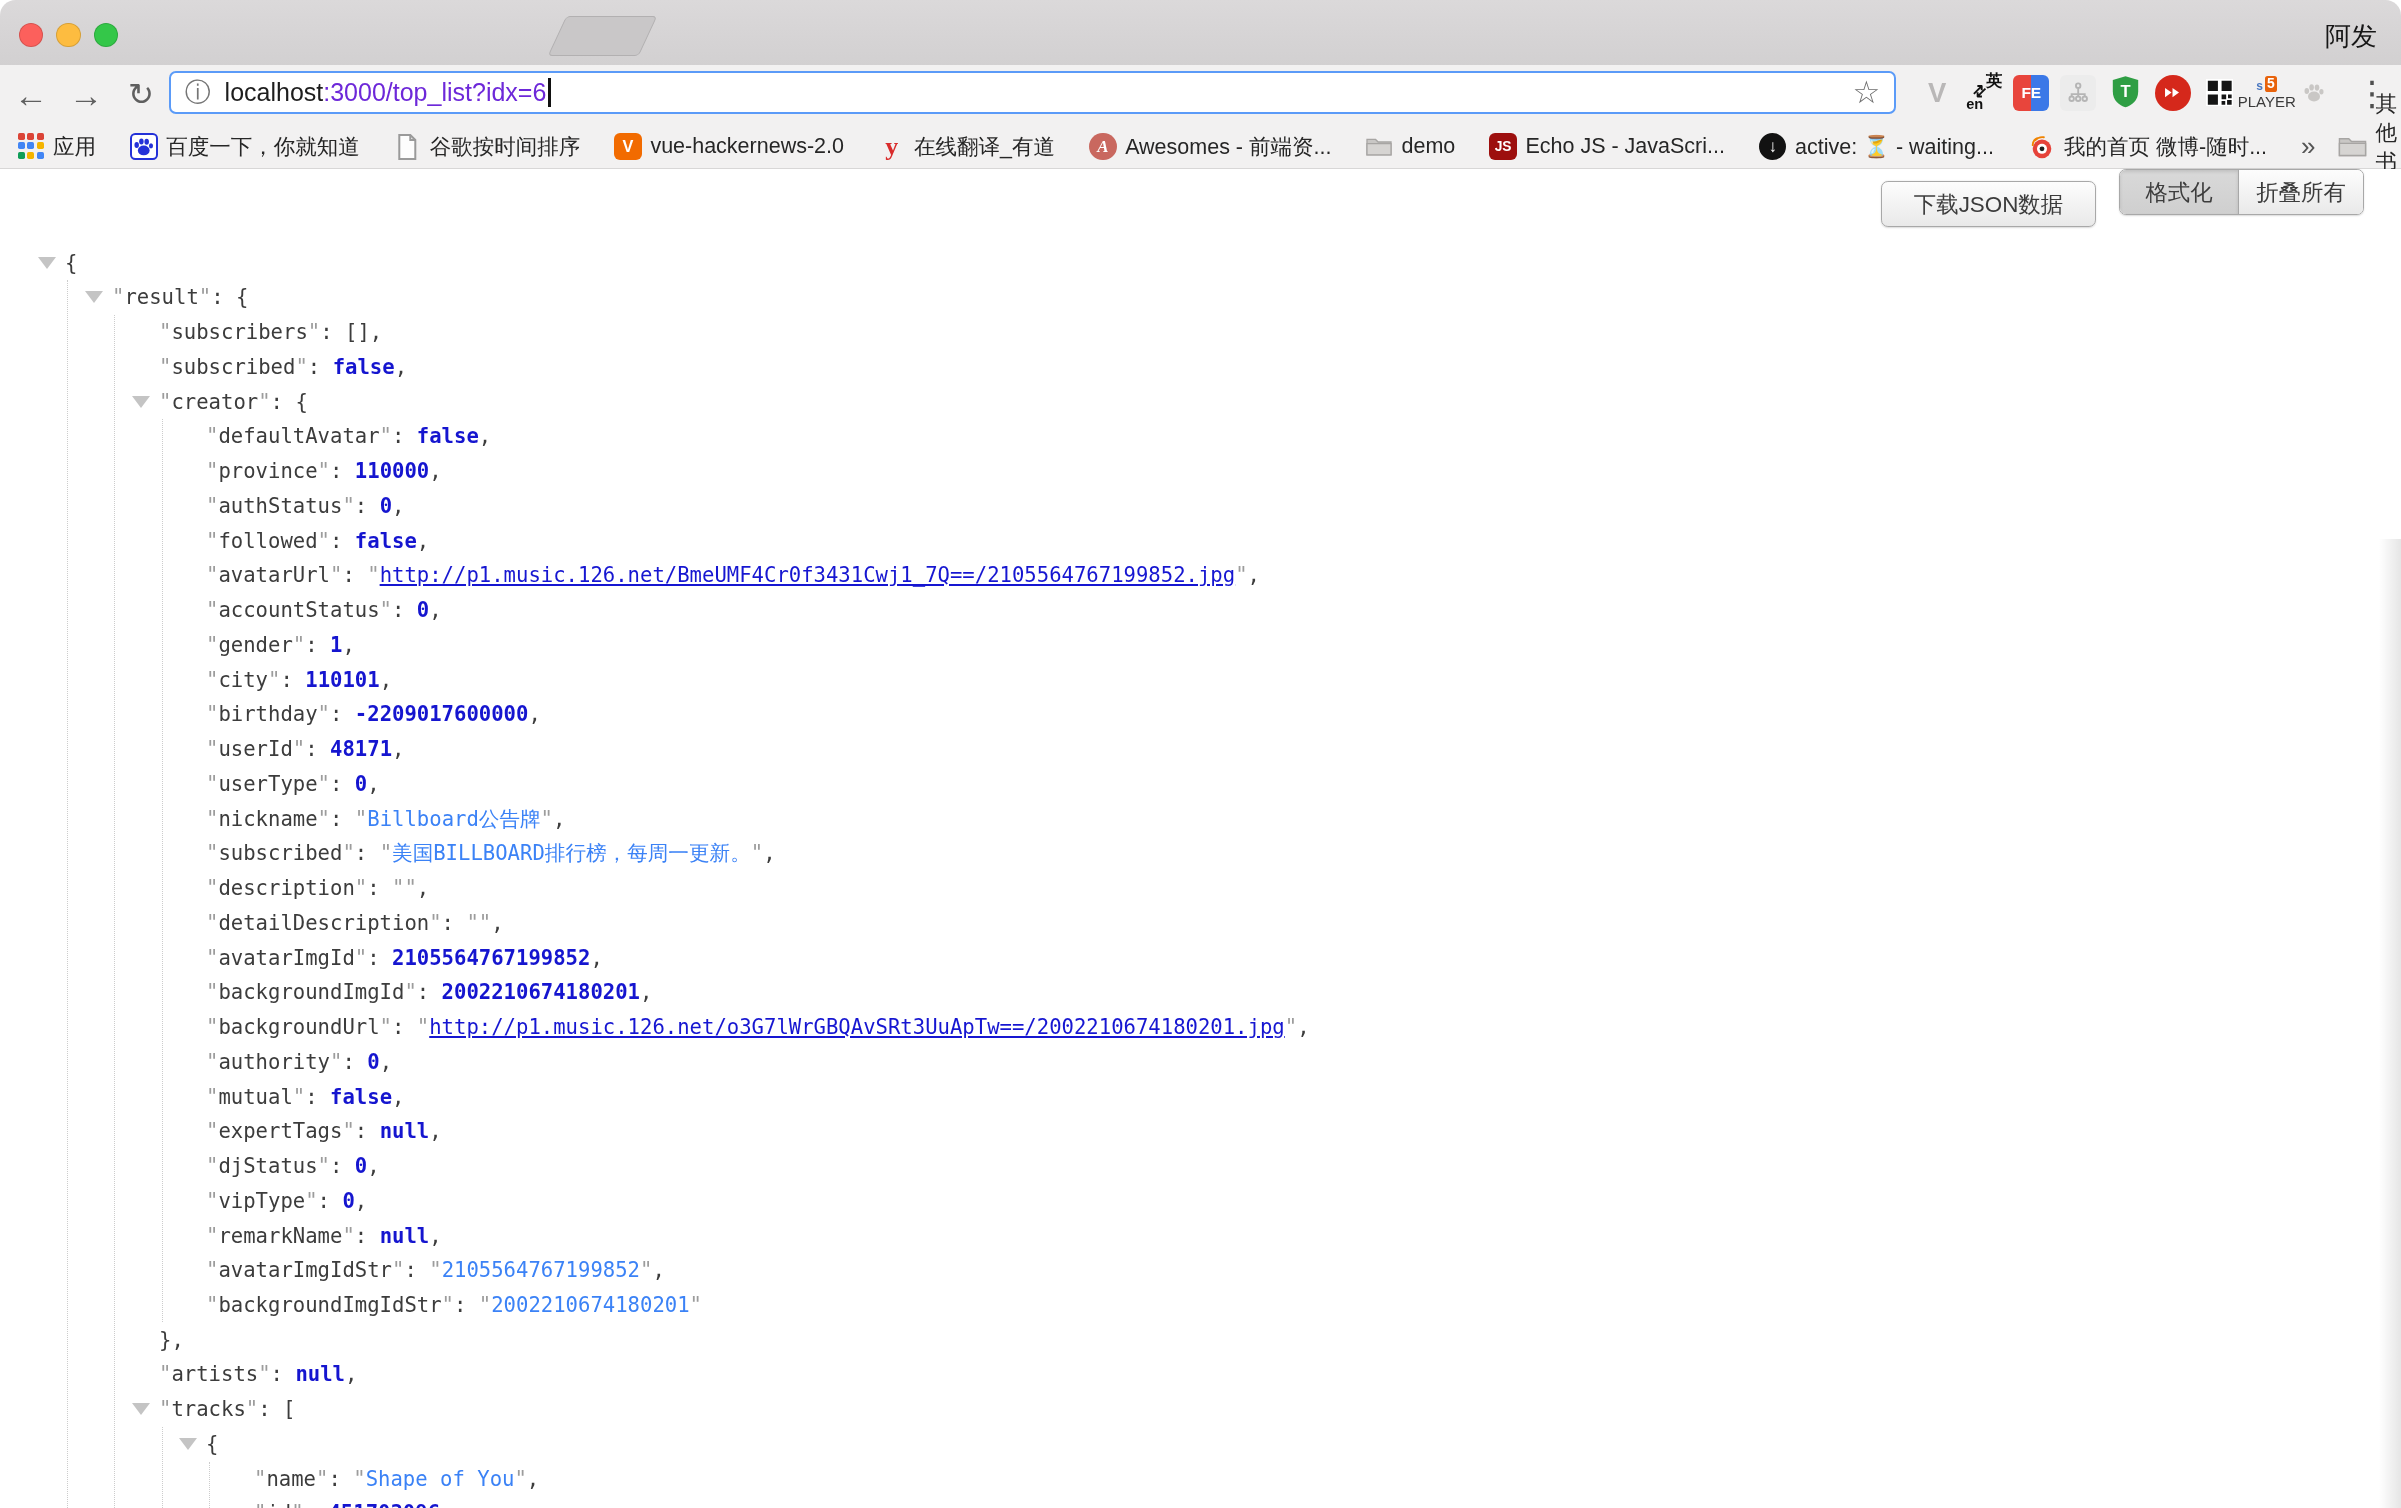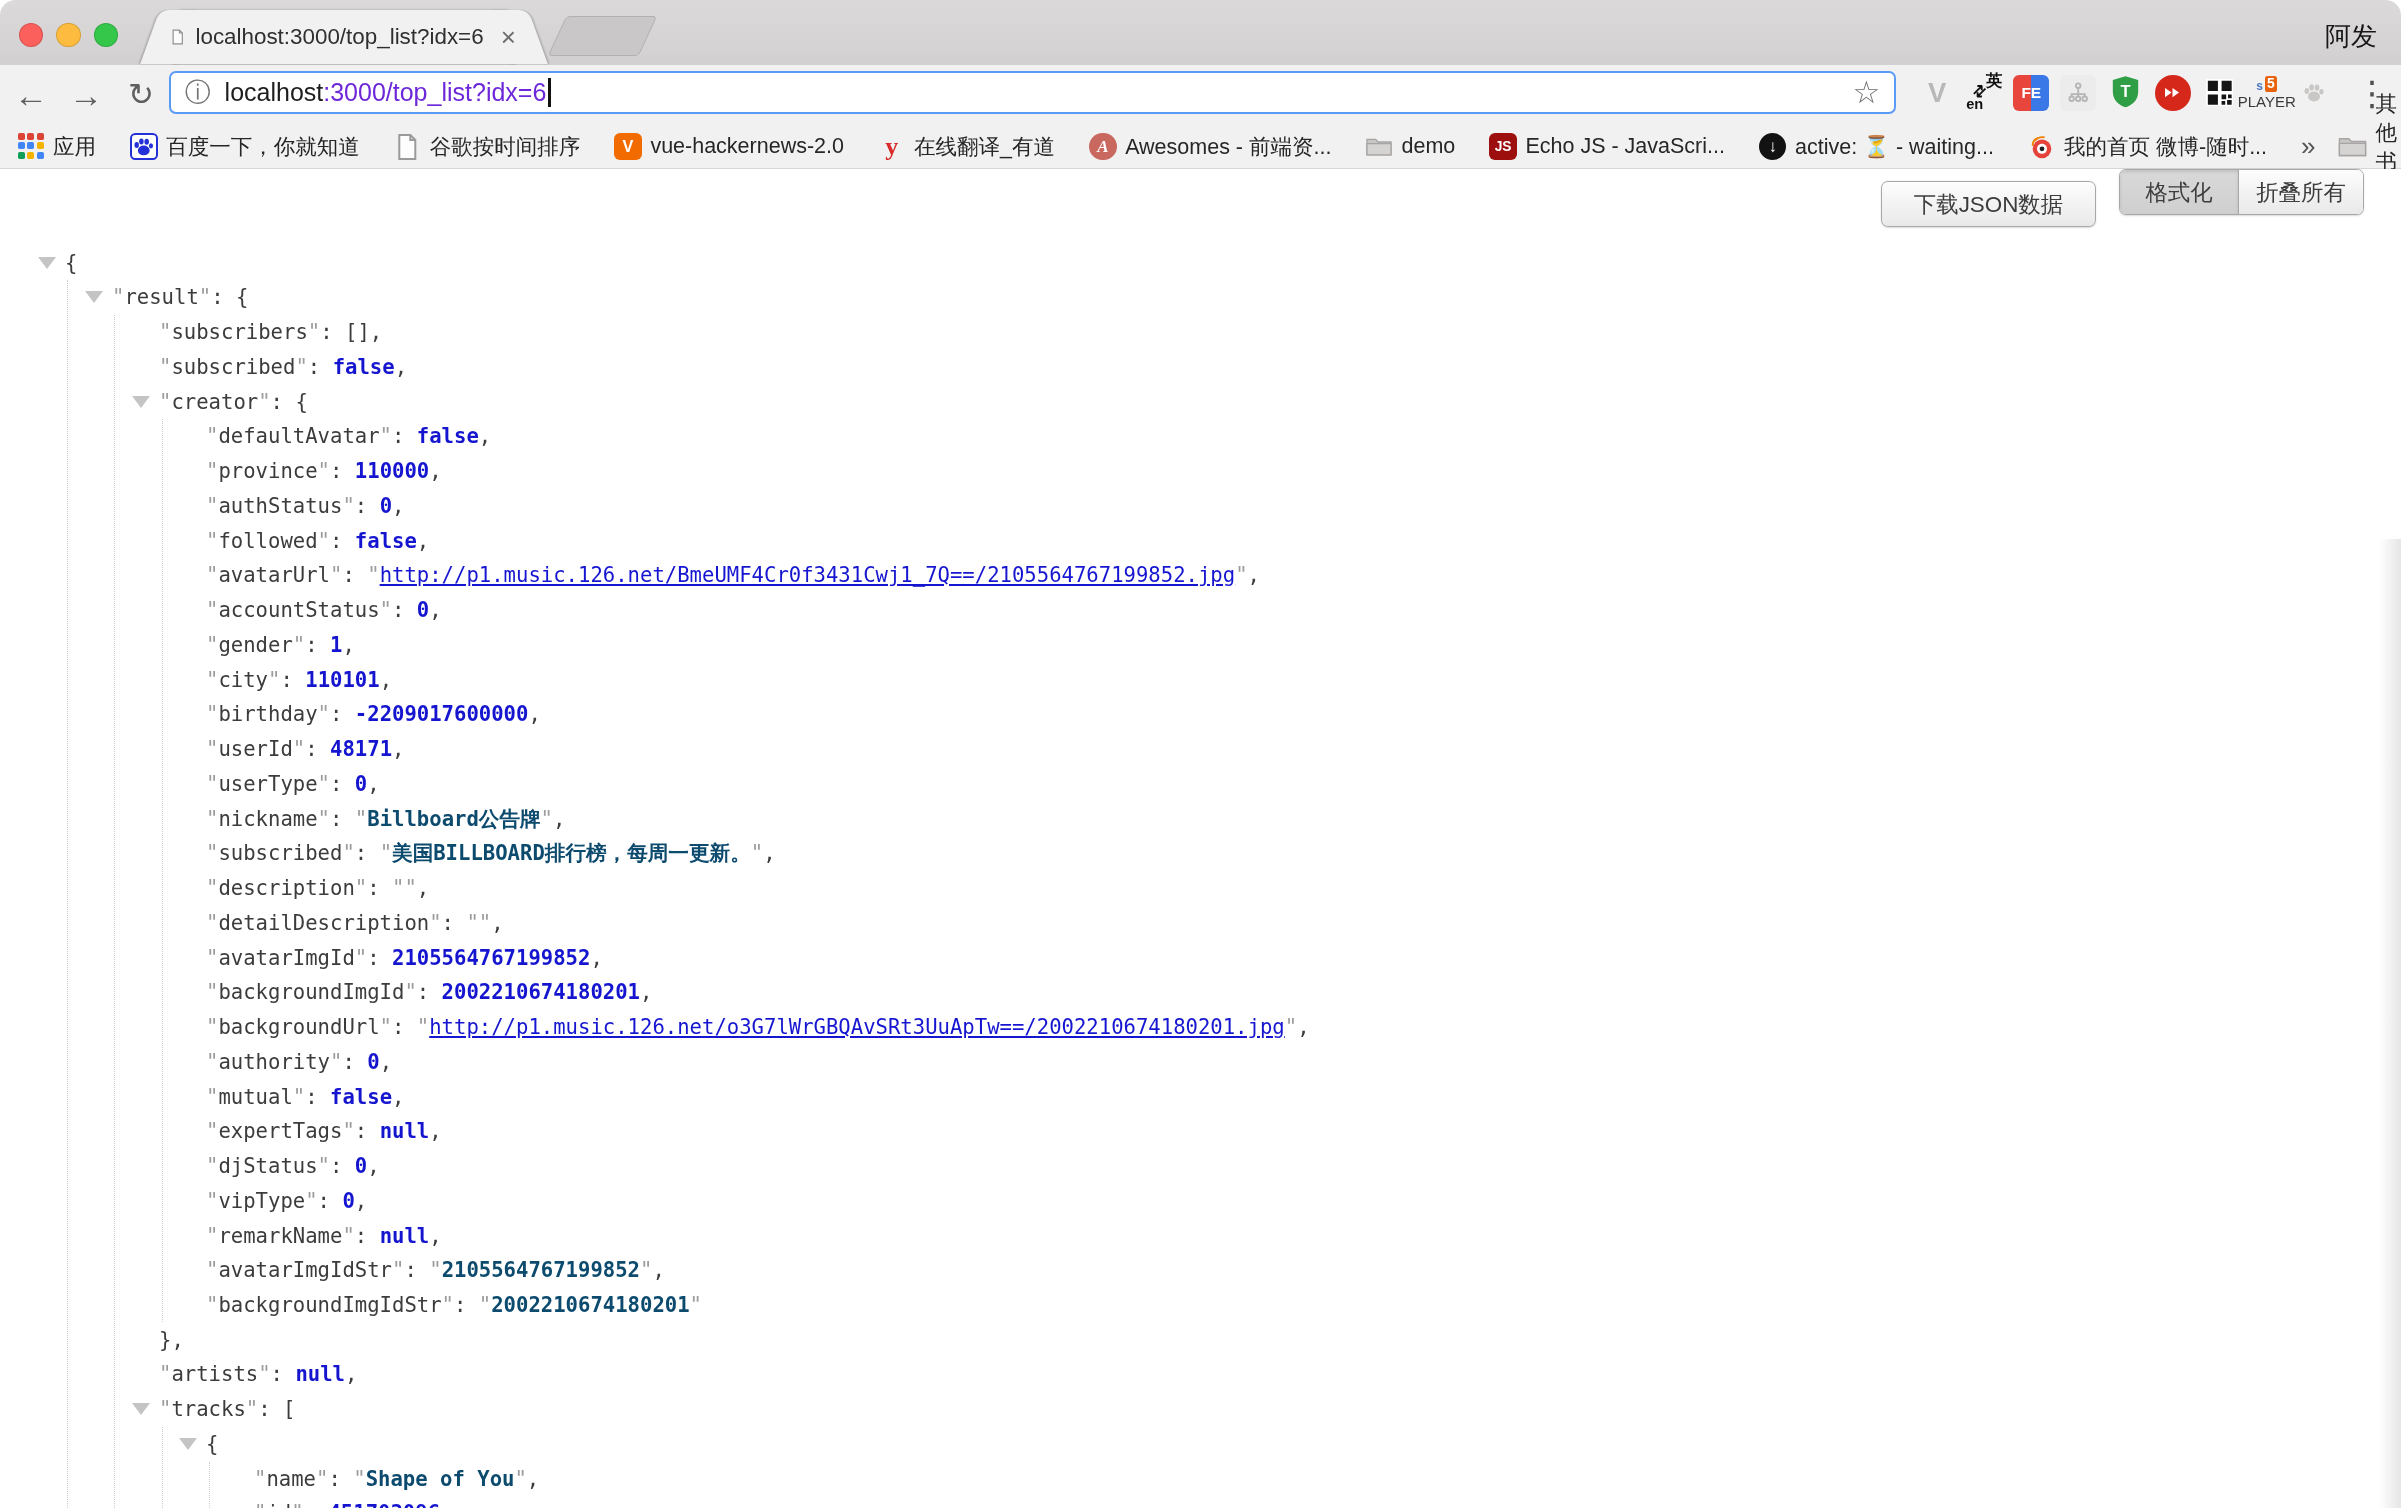--- a/index.html
+++ b/index.html
@@ -78,41 +78,33 @@
   #json-tree{position:absolute;left:0;top:0;width:100%;height:100%;
     font-family:"DejaVu Sans Mono",monospace;font-size:20.6px;color:#3c3c3c;}
   .jline{position:absolute;white-space:pre;height:35px;line-height:35px;}
   .tri{position:absolute;width:0;height:0;border-left:9.5px solid transparent;
     border-right:9.5px solid transparent;border-top:12px solid #c4c4c4;top:11.2px;}
   .guide{position:absolute;width:0;border-left:1.7px dotted #cccccc;}
   .q{color:#9c9c9c;}
   .jk{color:#3c3c3c;}
   .jp{color:#3c3c3c;}
   .jn{color:#1515cf;font-weight:bold;}
-  .js{color:#0c4a6e;font-weight:bold;}
+  .js{color:#3b82f6;}
   .jl{color:#1616d1;text-decoration:underline;cursor:pointer;}
   .scroll-hint{position:absolute;right:0;top:370px;bottom:0;width:22.4px;
     background:linear-gradient(to right,rgba(0,0,0,0),rgba(0,0,0,0.10));}
 </style>
 </head>
 <body>
 
 <div class="tabstrip">
   <div class="traffic">
     <span class="tl red"></span>
     <span class="tl yellow"></span>
     <span class="tl green"></span>
-  </div>
-  <div class="tab">
-    <svg class="tab-fav" viewBox="0 0 20 26">
-      <path d="M2 1 h11 l5 5 v19 h-16 z" fill="#fdfdfd" stroke="#8e8e8e" stroke-width="2"></path>
-      <path d="M13 1 v5 h5" fill="none" stroke="#8e8e8e" stroke-width="2"></path>
-    </svg>
-    <span class="tab-title">localhost:3000/top_list?idx=6</span>
-    <span class="tab-close">×</span>
   </div>
   <div class="newtab"></div>
   <span class="profile-name">阿发</span>
 </div>
 
 <div class="toolbar">
   <span class="navbtn nav-back">←</span>
   <span class="navbtn nav-fwd">→</span>
   <span class="navbtn nav-reload">↻</span>
   <div class="omnibox">

